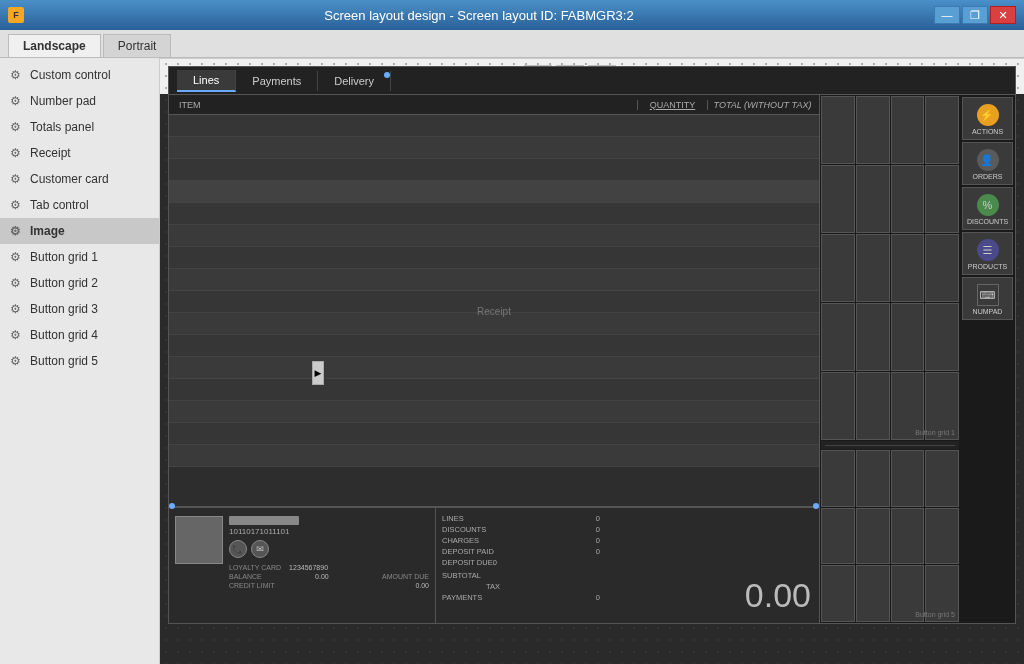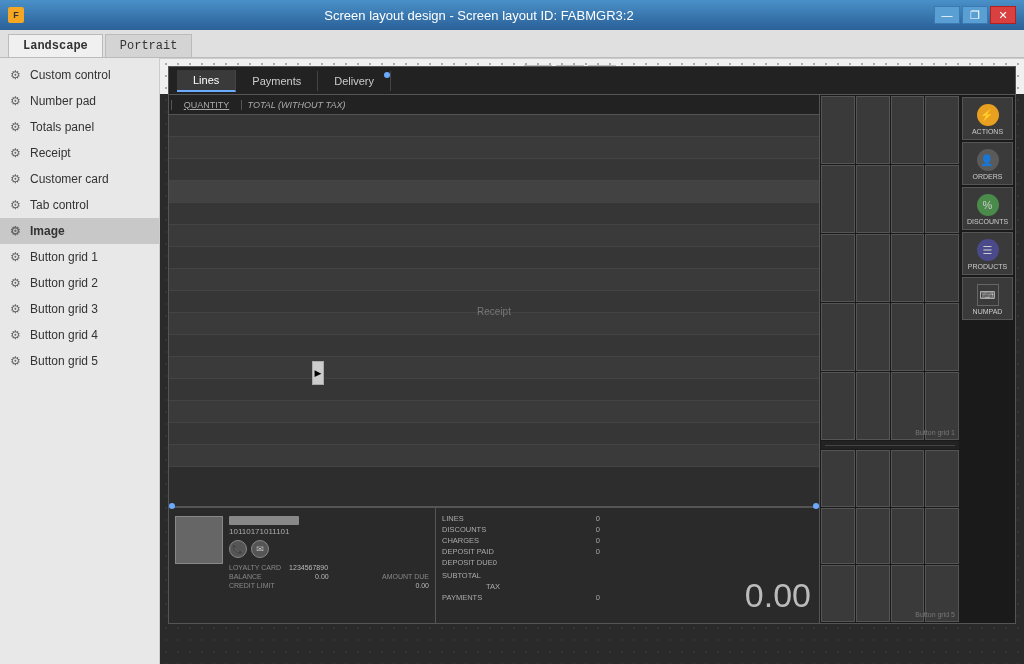--- a/index.html
+++ b/index.html
@@ -62,21 +62,20 @@
     }
     .tab {
       padding: 4px 14px;
       font-size: 12px;
       cursor: pointer;
       border: 1px solid #bbb;
       border-bottom: none;
       background: #d4d4d4;
       color: #333;
       margin-right: 2px;
-      font-family: Liberation Mono, monospace;
     }
     .tab.active {
       background: #f0f0f0;
       font-weight: bold;
     }
 
     
     .content-area {
       flex: 1;
       display: flex;
@@ -387,20 +386,21 @@
             <div class="design-tab active">Lines</div>
             <div class="design-tab">Payments</div>
             <div class="design-tab">Delivery</div>
           </div>
 
           <div class="design-body">
 
             <div class="receipt-panel">
 
               <div class="receipt-table-header">
+                <span class="col-item">ITEM</span>
                 <span class="col-qty">QUANTITY</span>
                 <span class="col-total">TOTAL (WITHOUT TAX)</span>
               </div>
 
               <div class="receipt-rows" style="position:relative; flex:1;">
                 <div class="receipt-row"></div>
                 <div class="receipt-row"></div>
                 <div class="receipt-row"></div>
                 <div class="receipt-row"></div>
                 <div class="receipt-row"></div>

